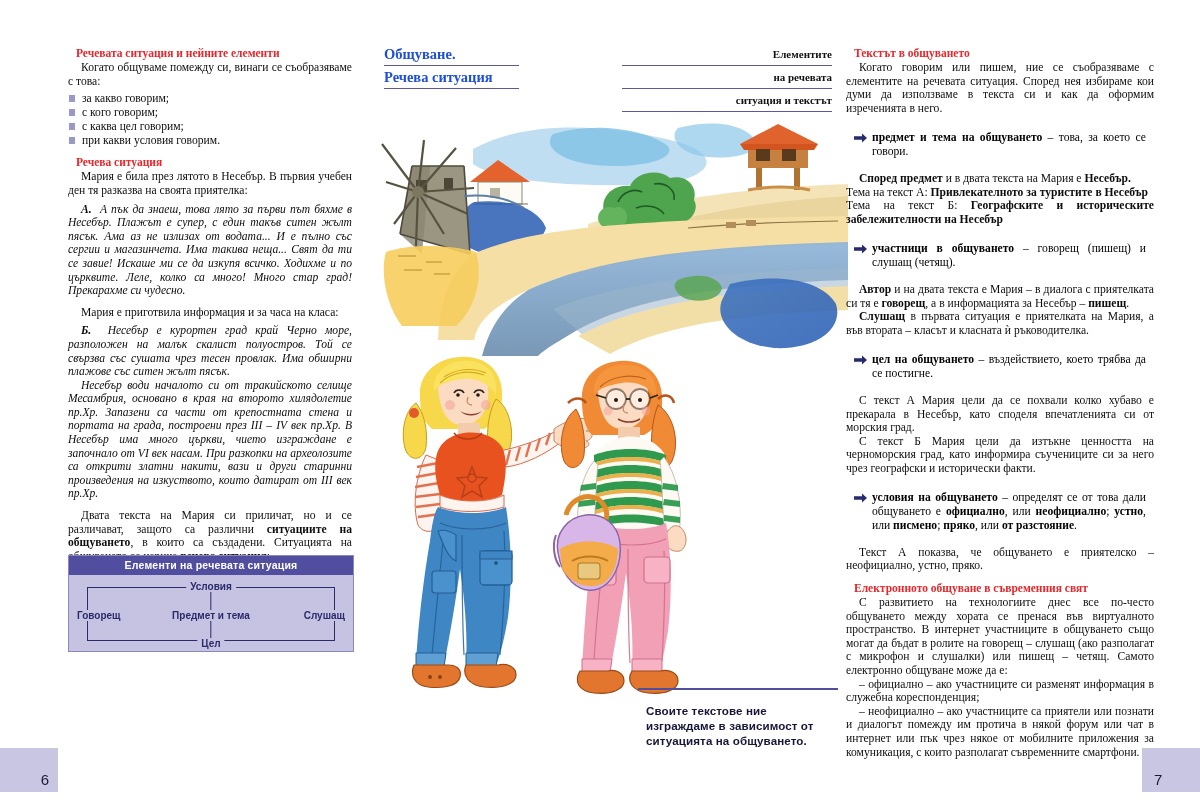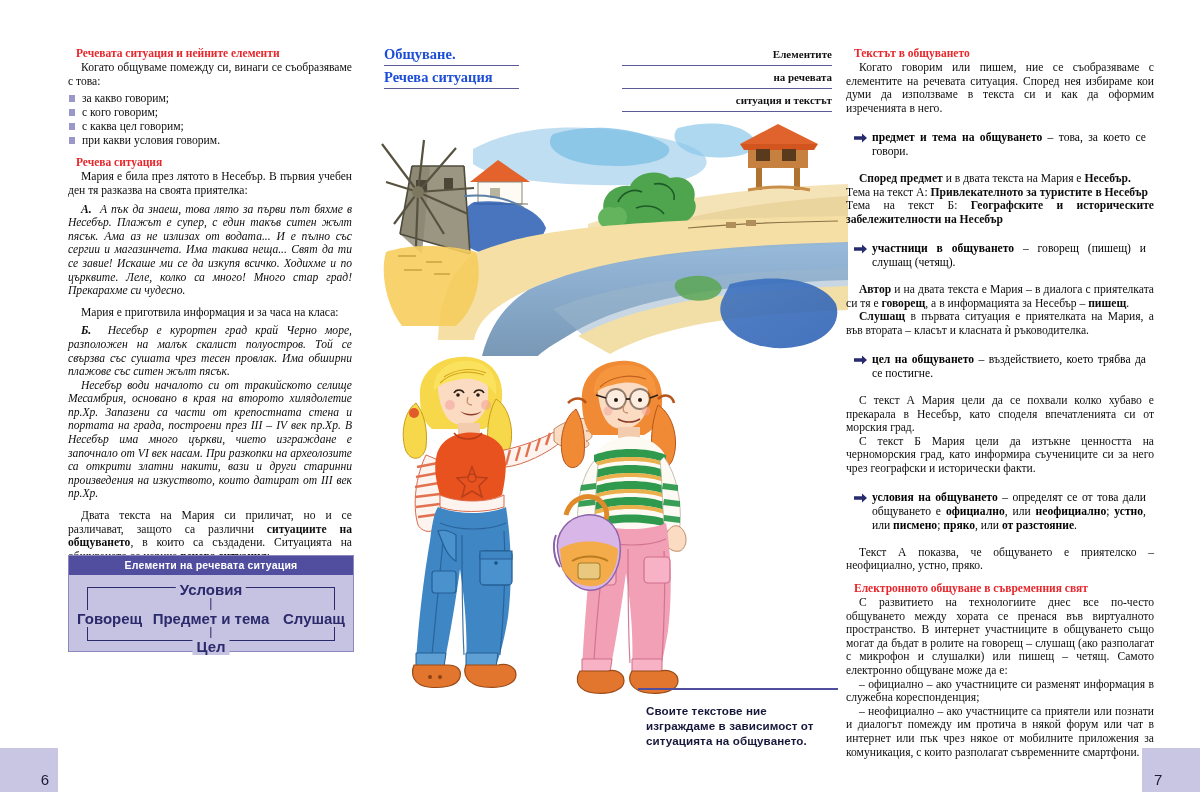--- a/index.html
+++ b/index.html
@@ -83,21 +83,21 @@
     border:1px solid #8b88bd;background:#c5c2e2;
   }
   .diagram .dtitle{
     background:#514ea0;color:#fff;text-align:center;
     font-family:"Liberation Sans",sans-serif;font-weight:bold;
     font-size:10.5px;letter-spacing:.2px;padding:3px 0 4px;
   }
   .dbody{position:relative;height:76px;}
   .dbody .lbl{
     position:absolute;font-family:"Liberation Sans",sans-serif;font-weight:bold;
-    font-size:15px;color:#2b2a6b;background:#c5c2e2;padding:0 4px;white-space:nowrap;
+    font-size:10px;color:#2b2a6b;background:#c5c2e2;padding:0 4px;white-space:nowrap;
   }
   .lbl-uslovia{left:50%;transform:translateX(-50%);top:6px;}
   .lbl-predmet{left:50%;transform:translateX(-50%);top:35px;}
   .lbl-cel{left:50%;transform:translateX(-50%);top:63px;}
   .lbl-govorest{left:4px;top:35px;}
   .lbl-slushast{right:4px;top:35px;}
   .frame{
     position:absolute;left:18px;right:18px;top:12px;bottom:10px;
     border:1.4px solid #2b2a6b;
   }

